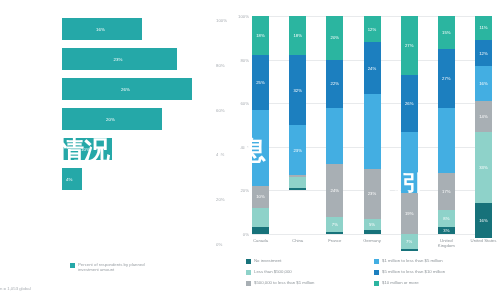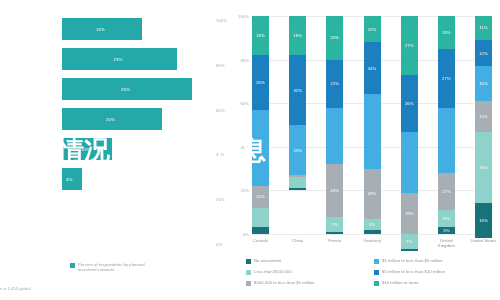--- a/index.html
+++ b/index.html
@@ -278,15 +278,16 @@
         </div>
         <div class="rc-li">
           <i style="background: rgb(43, 181, 160);"></i>
           <em>$10 million or more</em>
         </div>
       </div>
   </div>
 
   <div class="overlay">
     <div class="ov-t" style="left:58px;top:133px;font-size:26px;">情况，请详细信息，</div>
+    <div class="ov-t" style="left:380px;top:168px;font-size:22px;">的引</div>
   </div>
 
 </div>
 
 </body></html>

